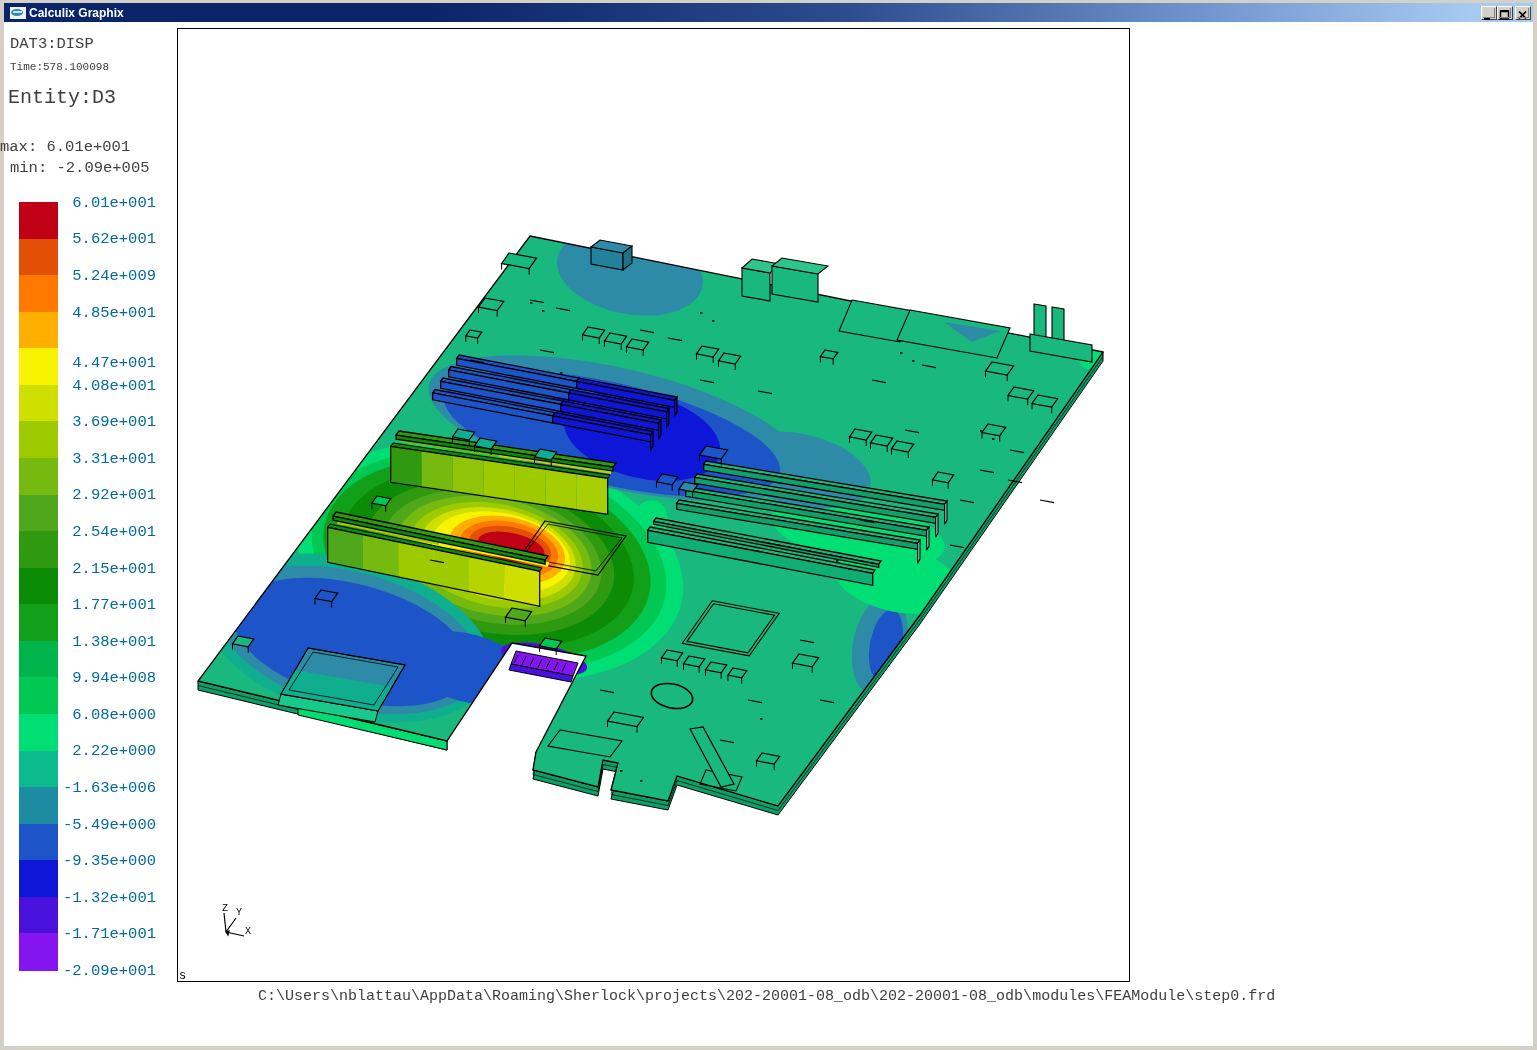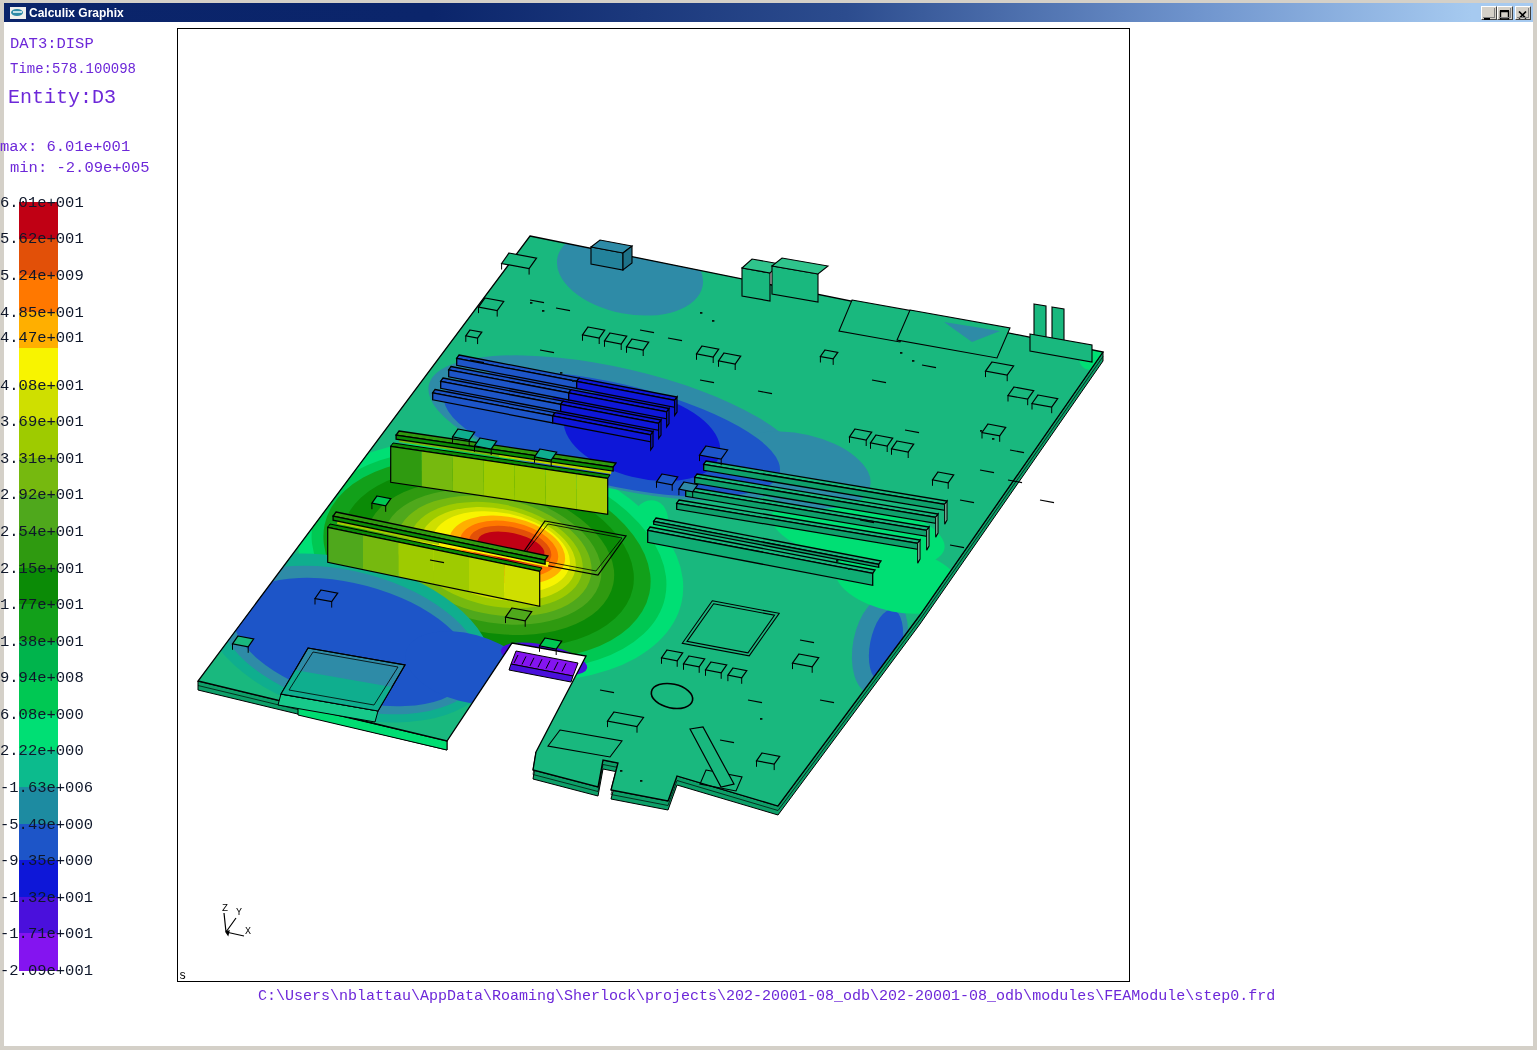--- a/index.html
+++ b/index.html
@@ -5,22 +5,22 @@
  border-left:4px solid #d4d0c8;border-right:4px solid #d4d0c8;border-bottom:4px solid #d4d0c8;border-top:3px solid #d4d0c8;box-sizing:border-box}
 .title{position:absolute;left:4px;top:3px;width:1529px;height:19px;
  background:linear-gradient(to right,#0a246a 0%,#0b256b 28%,#2c4c8e 55%,#6f94cd 78%,#a6caf0 96%);text-align:center;}
 .title .txt{position:absolute;left:25px;top:3px;color:#fff;font:bold 12px "Liberation Sans",sans-serif}
 .icon{position:absolute;left:6px;top:4px;width:16px;height:12px;background:#f0f0ee}
 .icon i{position:absolute;left:1px;top:2px;width:12px;height:7px;background:#2e8ba7;border-radius:50%}
 .icon b{position:absolute;left:3px;top:4px;width:9px;height:2px;background:#bfe0e8}
 .btn{position:absolute;top:6px;width:16px;height:14px;background:#d4d0c8;
  border-top:1px solid #fff;border-left:1px solid #fff;border-right:1px solid #404040;border-bottom:1px solid #404040;box-sizing:border-box}
 .btn b{position:absolute;left:1px;top:1px;right:1px;bottom:1px;border-right:1px solid #808080;border-bottom:1px solid #808080}
-.mono{font-family:"Liberation Mono",monospace;color:#6d28d9;position:absolute;white-space:pre}
-.lbl{position:absolute;left:0px;width:156px;text-align:left;font:15.5px "Liberation Mono",monospace;color:#0f172a}
+.mono{font-family:"Liberation Mono",monospace;color:#404040;position:absolute;white-space:pre}
+.lbl{position:absolute;left:0px;width:156px;text-align:right;font:15.5px "Liberation Mono",monospace;color:#0369a1}
 .vp{position:absolute;left:177px;top:28px;width:953px;height:954px;border:1px solid #000;box-sizing:border-box;background:#fff}
 </style></head><body>
 <div class="frame"></div>
 <div class="title">
  <div class="icon">
       <i></i>
       <b></b>
     </div>
  <div class="txt">Calculix Graphix</div>
 </div>
@@ -29,21 +29,21 @@
     </svg></div>
 <div class="btn" style="left:1497px"><b></b><svg width="14" height="12">
       <path d="M2.5 2.5 h8 v7.5 h-8 z" fill="none" stroke="#000" stroke-width="1.4"></path>
       <path d="M2 2 h9" stroke="#000" stroke-width="2"></path>
     </svg></div>
 <div class="btn" style="left:1515px"><b></b><svg width="14" height="12">
       <path d="M3 2.5 L10 9.5 M10 2.5 L3 9.5" stroke="#000" stroke-width="1.7"></path>
     </svg></div>
 
 <div class="mono" style="left:10px;top:35px;font-size:15.5px">DAT3:DISP</div>
-<div class="mono" style="left:10px;top:61px;font-size:14px">Time:578.100098</div>
+<div class="mono" style="left:10px;top:61px;font-size:11px">Time:578.100098</div>
 <div class="mono" style="left:8px;top:86px;font-size:20px">Entity:D3</div>
 <div class="mono" style="left:0;top:138px;font-size:15.5px">max: 6.01e+001</div>
 <div class="mono" style="left:10px;top:159px;font-size:15.5px">min: -2.09e+005</div>
 <div style="position:absolute;left:19px;top:202.0px;width:39px;height:37.2px;background:#c00014"></div>
 <div style="position:absolute;left:19px;top:238.6px;width:39px;height:37.2px;background:#e25008"></div>
 <div style="position:absolute;left:19px;top:275.1px;width:39px;height:37.2px;background:#ff7800"></div>
 <div style="position:absolute;left:19px;top:311.7px;width:39px;height:37.2px;background:#ffaf00"></div>
 <div style="position:absolute;left:19px;top:348.3px;width:39px;height:37.2px;background:#f8f400"></div>
 <div style="position:absolute;left:19px;top:384.9px;width:39px;height:37.2px;background:#cfdf00"></div>
 <div style="position:absolute;left:19px;top:421.4px;width:39px;height:37.2px;background:#9ecb00"></div>
@@ -58,21 +58,21 @@
 <div style="position:absolute;left:19px;top:750.5px;width:39px;height:37.2px;background:#0cbb8d"></div>
 <div style="position:absolute;left:19px;top:787.1px;width:39px;height:37.2px;background:#1d8ba1"></div>
 <div style="position:absolute;left:19px;top:823.7px;width:39px;height:37.2px;background:#1d55c8"></div>
 <div style="position:absolute;left:19px;top:860.3px;width:39px;height:37.2px;background:#0e17d8"></div>
 <div style="position:absolute;left:19px;top:896.8px;width:39px;height:37.2px;background:#4a10dc"></div>
 <div style="position:absolute;left:19px;top:933.4px;width:39px;height:37.2px;background:#8414f0"></div>
 <div class="lbl" style="top:193.8px">6.01e+001</div>
 <div class="lbl" style="top:230.4px">5.62e+001</div>
 <div class="lbl" style="top:266.9px">5.24e+009</div>
 <div class="lbl" style="top:303.5px">4.85e+001</div>
-<div class="lbl" style="top:329px">4.47e+001</div>
+<div class="lbl" style="top:354px">4.47e+001</div>
 <div class="lbl" style="top:376.7px">4.08e+001</div>
 <div class="lbl" style="top:413.2px">3.69e+001</div>
 <div class="lbl" style="top:449.8px">3.31e+001</div>
 <div class="lbl" style="top:486.4px">2.92e+001</div>
 <div class="lbl" style="top:522.9px">2.54e+001</div>
 <div class="lbl" style="top:559.5px">2.15e+001</div>
 <div class="lbl" style="top:596.1px">1.77e+001</div>
 <div class="lbl" style="top:632.6px">1.38e+001</div>
 <div class="lbl" style="top:669.2px">9.94e+008</div>
 <div class="lbl" style="top:705.8px">6.08e+000</div>

